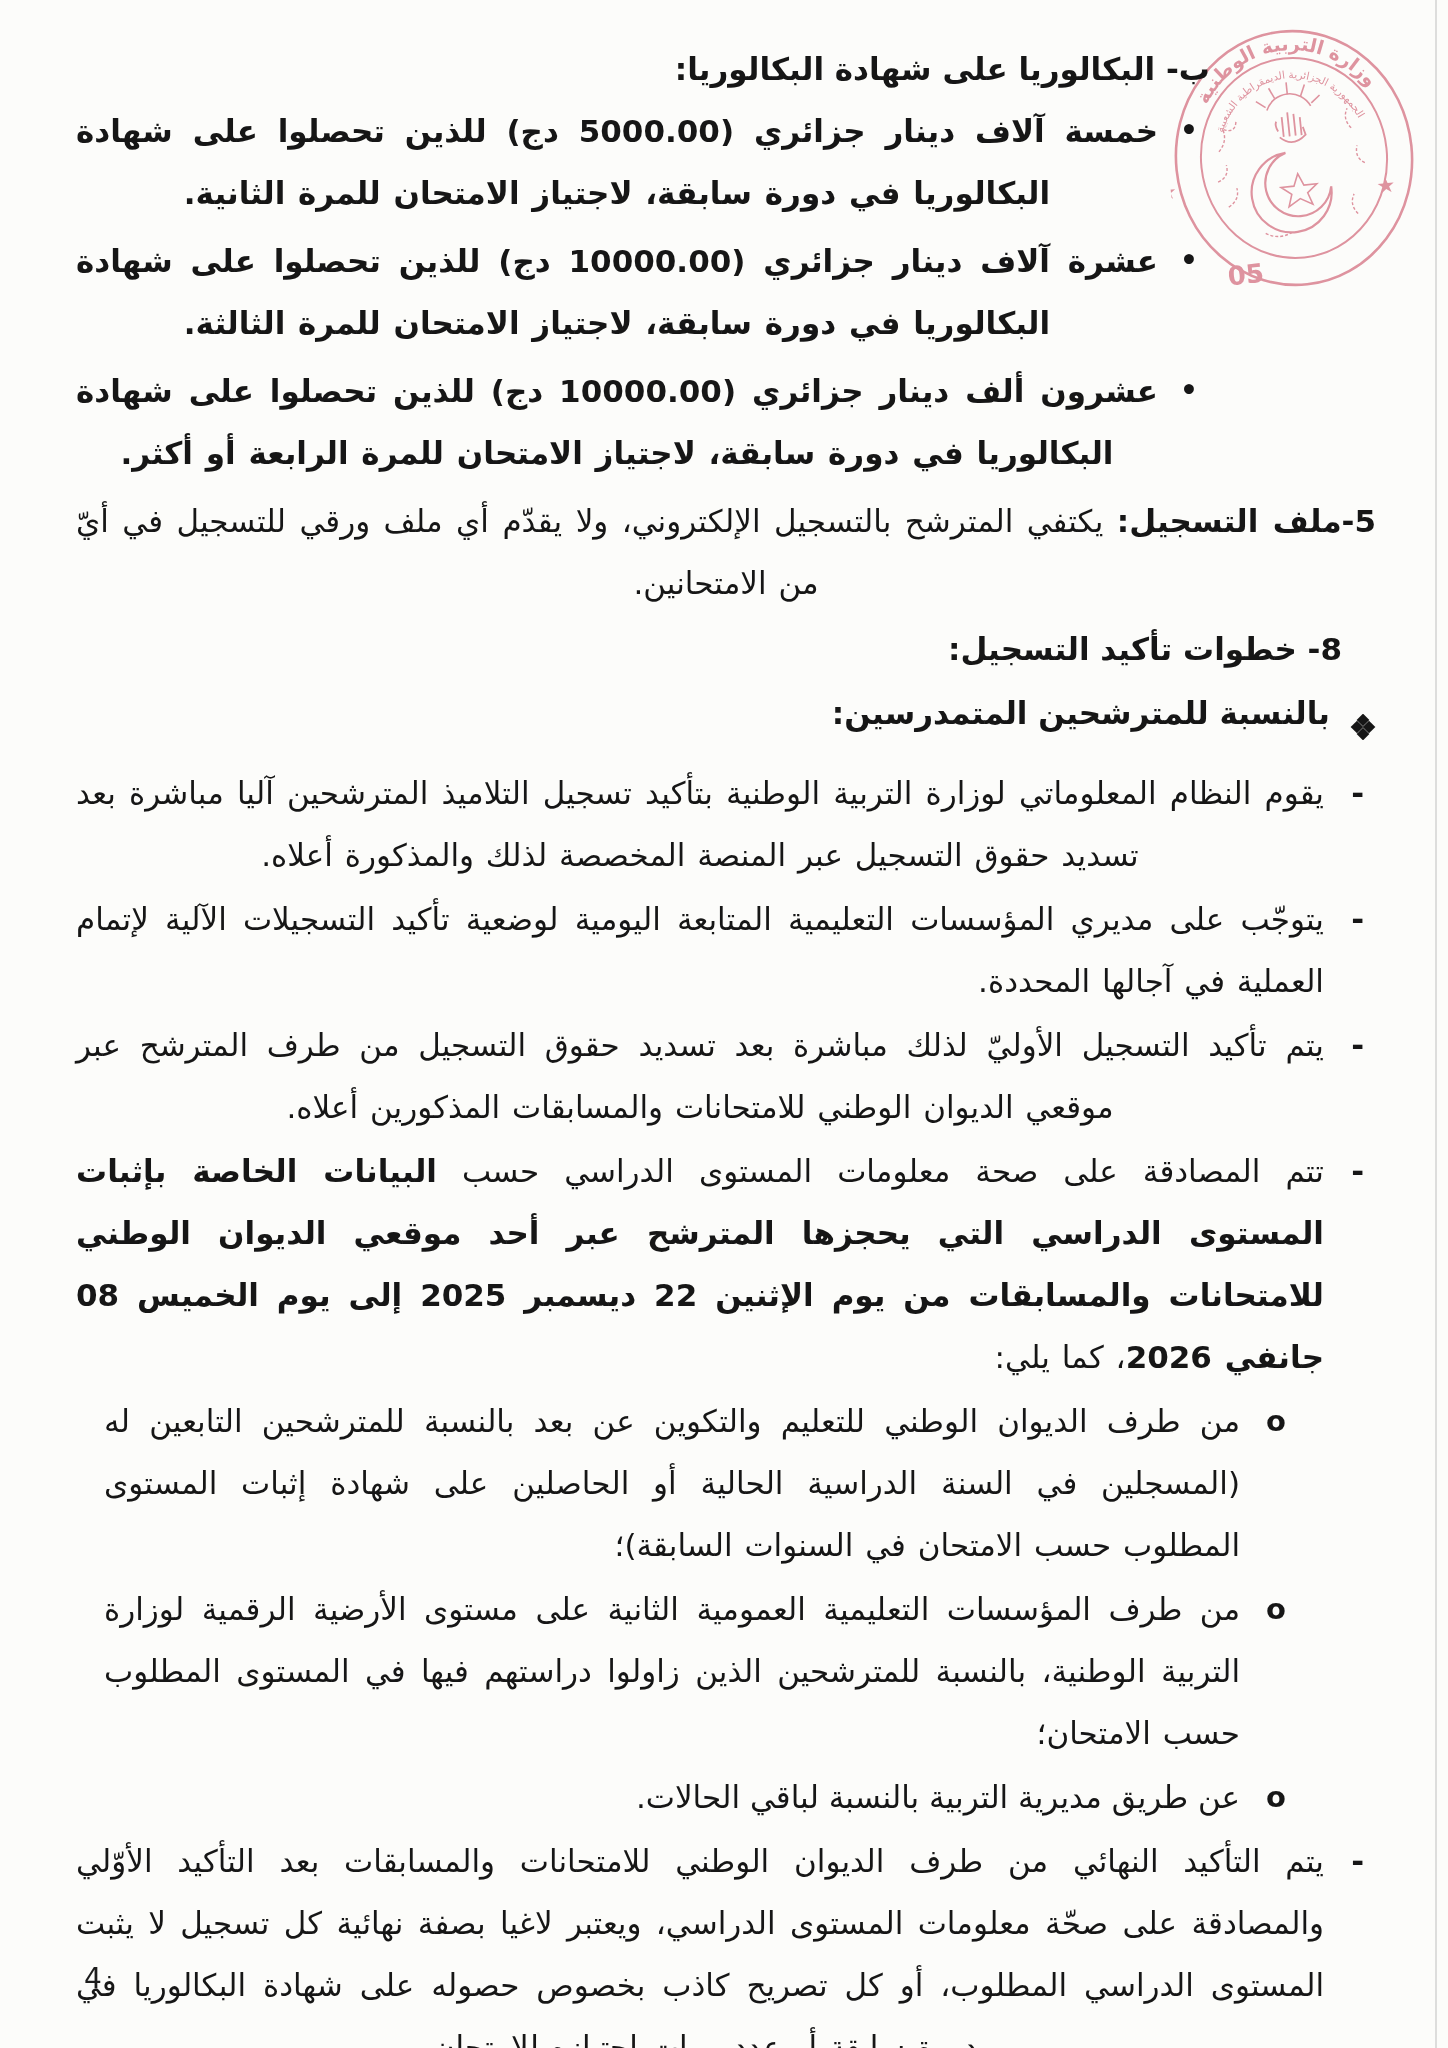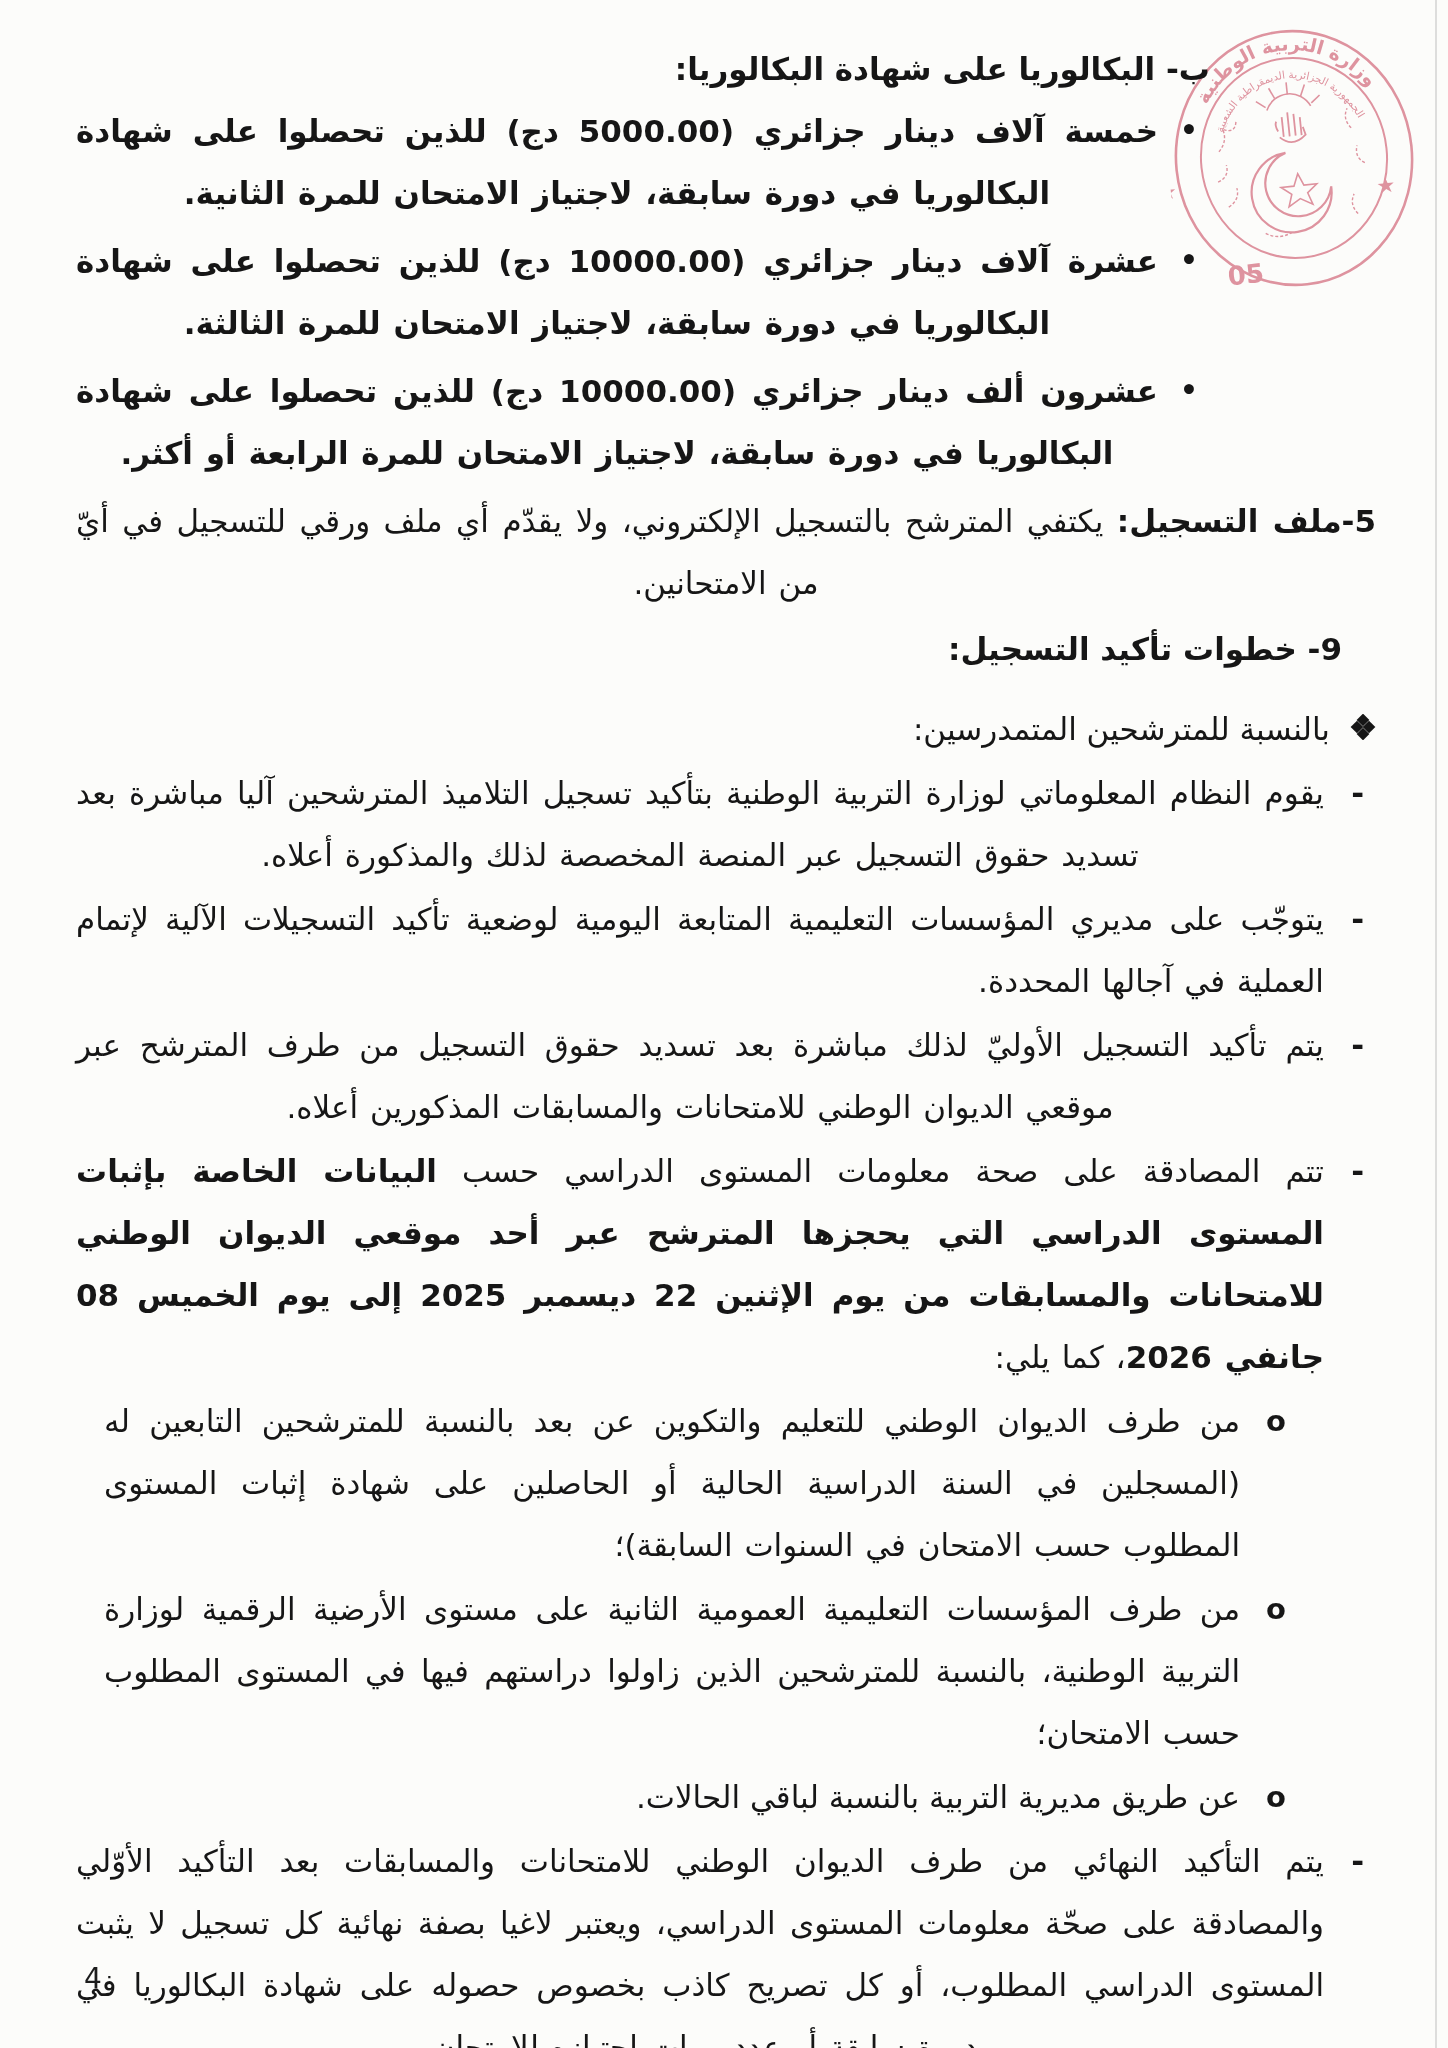--- a/index.html
+++ b/index.html
@@ -49,22 +49,22 @@
   .sec5{margin-top:2px;}
   .sec6{
     font-weight:bold;
     margin-right:34px;
     margin-top:4px;
     text-align:right;
     white-space:nowrap;
   }
   .diamond-head{
     display:flex;
-    align-items:flex-end;
-    font-weight:normal;
+    align-items:flex-start;
+    font-weight:bold;
     margin-top:2px;
   }
   .diamond-head .marker{
     flex:0 0 auto;
     width:46px;
     padding-top:16px;
   }
   .dash-item{
     display:flex;
     margin-right:12px;
@@ -188,21 +188,21 @@
         <div class="para grow">عشرة آلاف دينار جزائري (10000.00 دج) للذين تحصلوا على شهادة البكالوريا في دورة سابقة، لاجتياز الامتحان للمرة الثالثة.</div>
       </div>
       <div class="fee-item">
         <span class="marker">•</span>
         <div class="para grow">عشرون ألف دينار جزائري (10000.00 دج) للذين تحصلوا على شهادة البكالوريا في دورة سابقة، لاجتياز الامتحان للمرة الرابعة أو أكثر.</div>
       </div>
     </div>
 
     <div class="para sec5"><span class="b">5-ملف التسجيل:</span><span> يكتفي المترشح بالتسجيل الإلكتروني، ولا يقدّم أي ملف ورقي للتسجيل في أيّ من الامتحانين.</span></div>
 
-    <div class="sec6">9- خطوات تأكيد التسجيل:</div>
+    <div class="sec6">8- خطوات تأكيد التسجيل:</div>
 
     <div class="diamond-head">
       <span class="marker">
         <svg width="26" height="26" viewBox="0 0 26 26">
             <g fill="#161616">
               <rect x="8.5" y="1.5" width="9" height="9" transform="rotate(45 13 6)"></rect>
               <rect x="2.5" y="8.5" width="9" height="9" transform="rotate(45 7 13)"></rect>
               <rect x="14.5" y="8.5" width="9" height="9" transform="rotate(45 19 13)"></rect>
               <rect x="8.5" y="15.5" width="9" height="9" transform="rotate(45 13 20)"></rect>
             </g>

